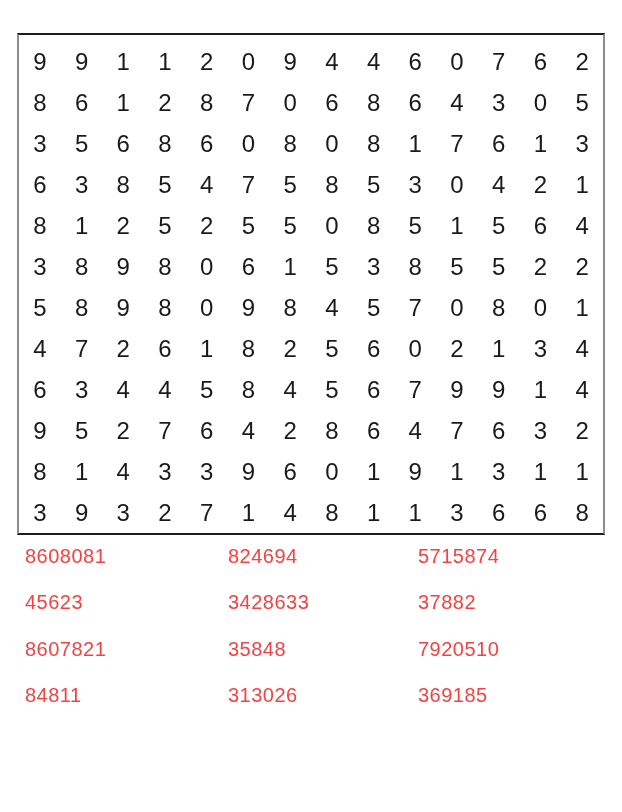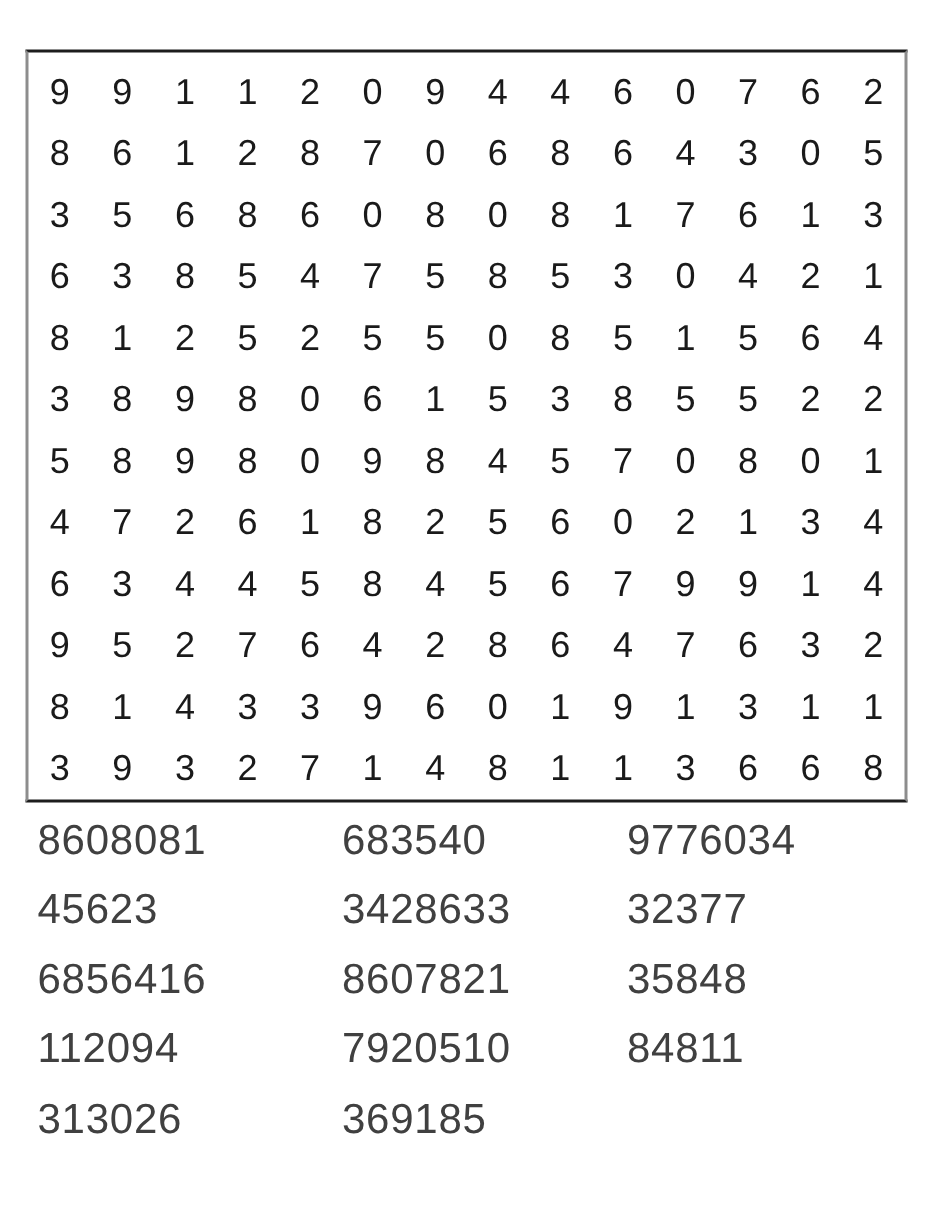--- a/index.html
+++ b/index.html
@@ -42,24 +42,24 @@
   .number-list {
     position: absolute;
     left: 25px;
     top: 546px;
     width: 580px;
     display: grid;
     grid-template-columns: 203px 190px 187px;
     grid-auto-rows: 46.4px;
   }
   .number-item {
-    font-size: 28px;
+    font-size: 20px;
     line-height: 1;
     letter-spacing: 0.5px;
-    color: #404040;
+    color: #ef4444;
     white-space: nowrap;
   }
 </style>
 </head>
 <body>
 
 <div class="grid-box">
     <span class="grid-cell">9</span>
     <span class="grid-cell">9</span>
     <span class="grid-cell">1</span>
@@ -225,26 +225,24 @@
     <span class="grid-cell">1</span>
     <span class="grid-cell">1</span>
     <span class="grid-cell">3</span>
     <span class="grid-cell">6</span>
     <span class="grid-cell">6</span>
     <span class="grid-cell">8</span>
   </div>
 
 <div class="number-list">
     <span class="number-item">8608081</span>
-    <span class="number-item">683540</span>
-    <span class="number-item">9776034</span>
+    <span class="number-item">824694</span>
+    <span class="number-item">5715874</span>
     <span class="number-item">45623</span>
     <span class="number-item">3428633</span>
-    <span class="number-item">32377</span>
-    <span class="number-item">6856416</span>
+    <span class="number-item">37882</span>
     <span class="number-item">8607821</span>
     <span class="number-item">35848</span>
-    <span class="number-item">112094</span>
     <span class="number-item">7920510</span>
     <span class="number-item">84811</span>
     <span class="number-item">313026</span>
     <span class="number-item">369185</span>
   </div>
 
 </body></html>

